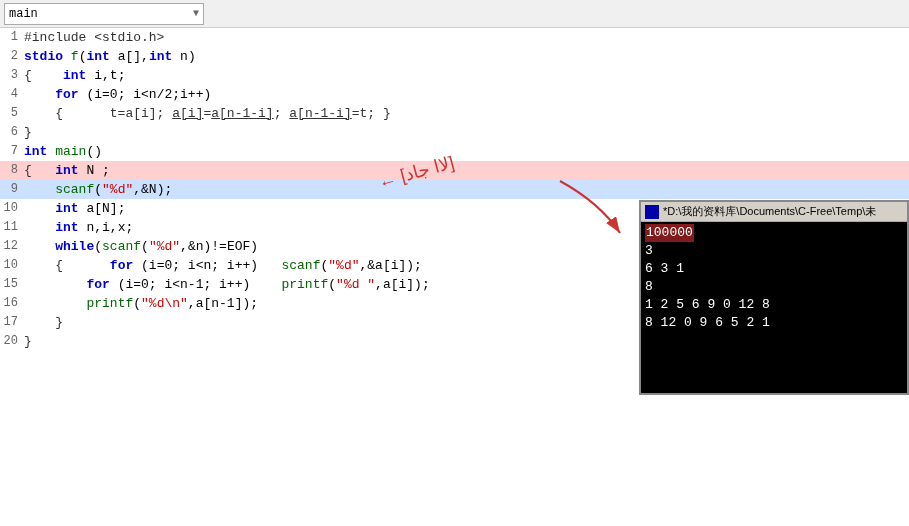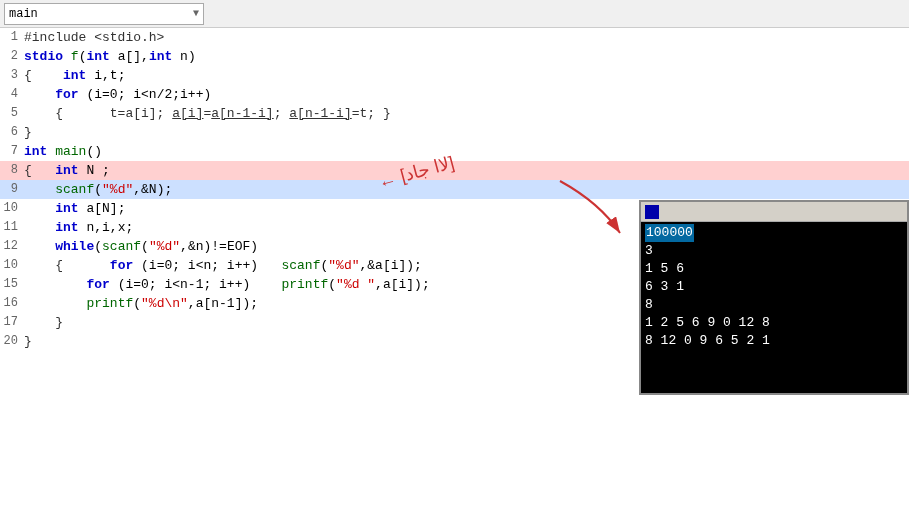--- a/index.html
+++ b/index.html
@@ -139,21 +139,21 @@
       font-size: 13px;
       font-family: 'Courier New', monospace;
     }
 
     .terminal-line {
       line-height: 18px;
       white-space: pre;
     }
 
     .terminal-highlight {
-      background: #0369a1;
+      background: #7f1d1d;
       color: white;
       display: inline-block;
       padding: 0 1px;
     }
 
     
     svg.annotation {
       position: absolute;
       top: 125px;
       left: 170px;
@@ -279,25 +279,25 @@
       <path d="M 390 28 Q 430 50 450 80" stroke="#cc3333" stroke-width="2" fill="none" marker-end="url(#arrowhead)"></path>
     </svg>
 
   </div>
 
 </div>
 
 <div class="terminal-window">
   <div class="terminal-titlebar">
     <div class="terminal-icon"></div>
+    <span class="terminal-title">*D:\我的资料库\Documents\C-Free\Temp\未</span>
   </div>
   <div class="terminal-body">
     <div class="terminal-line"><span class="terminal-highlight">100000</span></div>
     <div class="terminal-line">3</div>
-    <div class="terminal-line">1 5 6</div>
     <div class="terminal-line">6 3 1</div>
     <div class="terminal-line">8</div>
     <div class="terminal-line">1 2 5 6 9 0 12 8</div>
     <div class="terminal-line">8 12 0 9 6 5 2 1</div>
   </div>
 </div>
 
 <style>
   .terminal-window {
     position: absolute;

